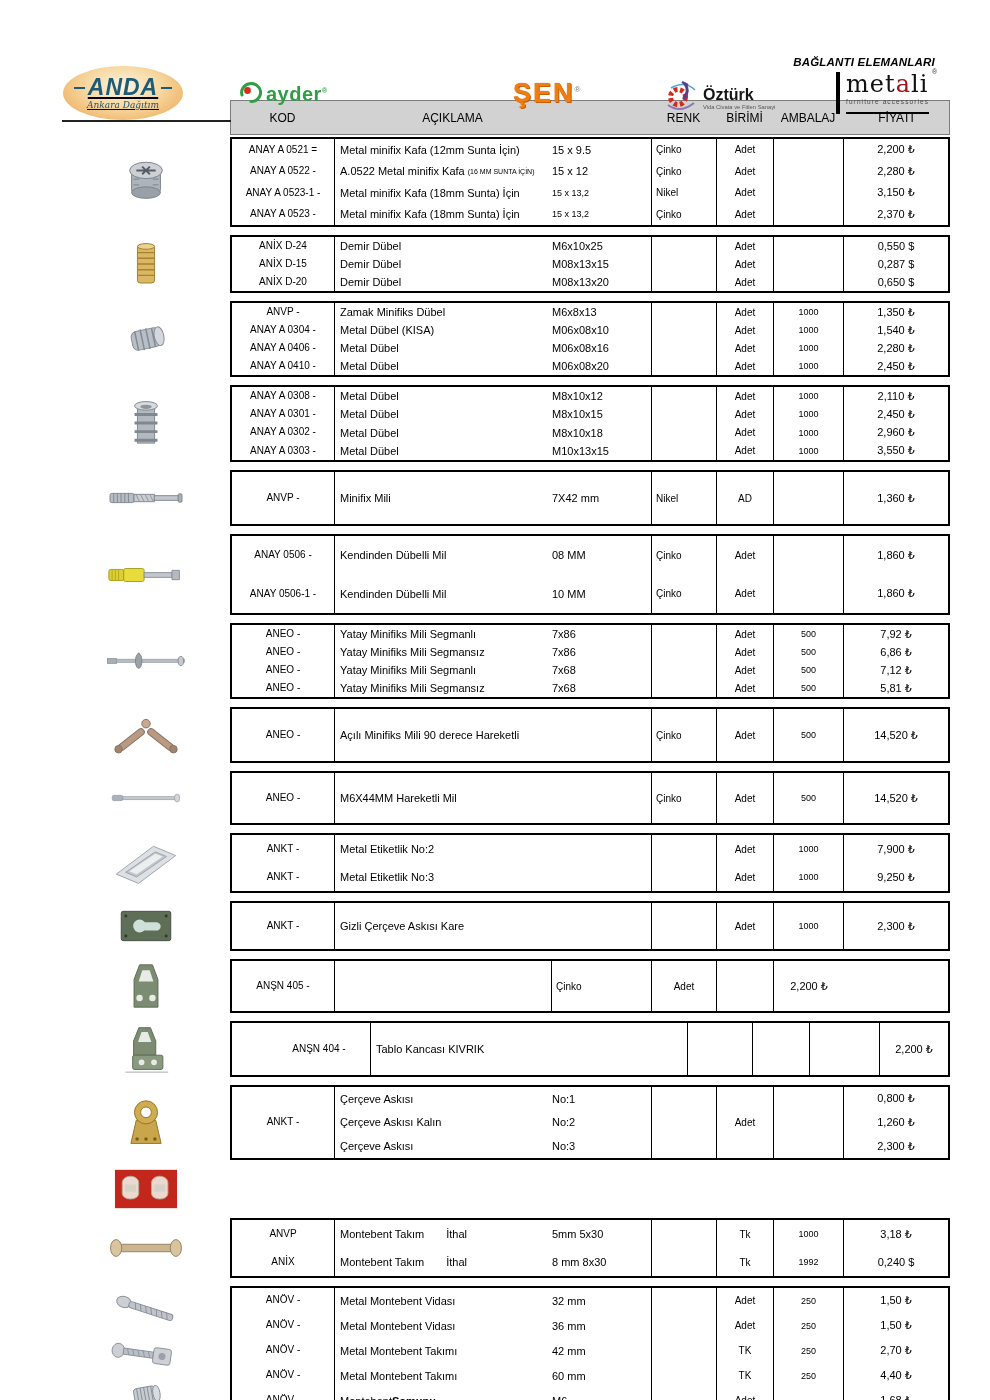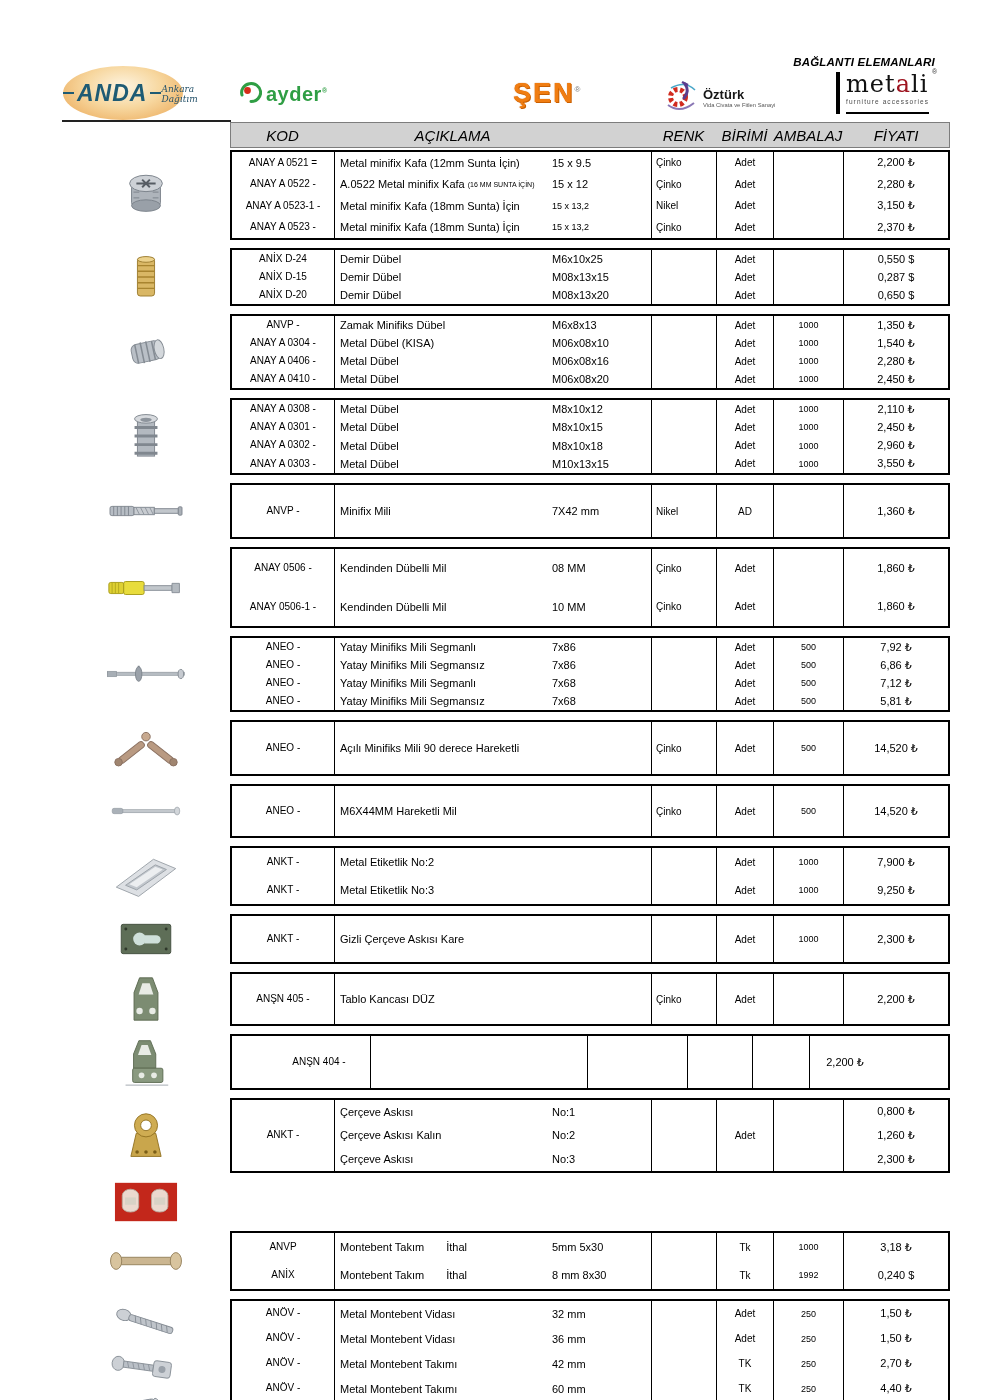--- a/index.html
+++ b/index.html
@@ -1,55 +1,55 @@
 <!DOCTYPE html>
 <html><head>
 <meta charset="utf-8">
 <style>
   * { box-sizing: border-box; margin: 0; padding: 0; }
   body { background:#888; font-family:"Liberation Sans","DejaVu Sans",sans-serif; }
   .page { position:relative; width:990px; height:1400px; background:#fff; margin:0 auto; overflow:hidden; color:#000; }
 
   
-  .header { position:relative; height:122px;padding-left:24px; }
+  .header { position:relative; height:100px;padding-left:24px; }
   .doc-title { position:absolute; top:56px; right:55px; font-size:11.5px; font-weight:bold; font-style:italic; letter-spacing:.2px; }
 
   .logo-anda { position:absolute; left:63px; top:66px; width:120px; height:54px; border-radius:50%;
     background:radial-gradient(ellipse at 50% 38%, #fdf4e1 0%, #f7d79f 45%, #eeb469 82%, #e9a95b 100%);
-    display:flex; align-items:center; justify-content:flex-start; }
+    display:flex; flex-direction:column; align-items:center; justify-content:center;text-decoration:underline; }
   .anda-text { font-style:italic; font-weight:bold; font-size:23px; line-height:1; color:#1e5b74; letter-spacing:1px; display:flex; align-items:center; gap:3px; }
   .anda-text::before, .anda-text::after { content:""; width:11px; height:2px; background:#1e5b74; }
   .anda-sub { font-family:"DejaVu Serif",serif; font-style:italic; font-size:9px; color:#26536b; margin-top:1px; }
 
   .logo-ayder { position:absolute; left:238px; top:80px; display:flex; align-items:center; gap:4px; }
   .ayder-text { font-size:20px; font-weight:600; color:#2f9e44; letter-spacing:.5px; }
   .ayder-text sup { font-size:7px; color:#2f9e44; }
 
   .logo-sen { position:absolute; left:513px; top:78px; }
   .sen-text { font-size:27px; font-weight:800; color:#f07d12; letter-spacing:2px;
     text-shadow:0 0 1px #c85f00, 1px 1px 0 #c85f00; }
   .sen-text sup { font-size:8px; color:#777; text-shadow:none; font-weight:400; }
 
   .logo-ozturk { position:absolute; left:663px; top:78px; display:flex; align-items:center; gap:4px; }
-  .ozturk-name { font-size:13px; font-weight:bold; color:#161616; line-height:1.1; }
+  .ozturk-name { font-size:16px; font-weight:bold; color:#161616; line-height:1.1; }
   .ozturk-sub { font-size:5.8px; color:#555; }
 
   .logo-metali { position:absolute; left:836px; top:72px; display:flex; gap:6px; }
   .metali-bar { width:4px; height:42px; background:#000; }
   .metali-body { position:relative; border-bottom:2px solid #000; padding-bottom:1px; }
   .metali-name { font-family:"DejaVu Serif",serif; font-size:24px; line-height:1; letter-spacing:1px; color:#111; }
   .metali-name .red { color:#9e1420; }
   .metali-reg { position:absolute; top:-4px; right:-8px; font-size:7px; color:#333; }
   .metali-sub { font-size:6.5px; letter-spacing:1.1px; color:#4a4a4a; margin-top:2px; }
 
   .top-rule { position:absolute; left:62px; top:120px; width:169px; height:2px; background:#222; }
 
   
-  .band { margin-left:230px; width:720px; height:26px; background:#d2d2d2; border:1px solid #7d7d7d;
-    display:grid; grid-template-columns:103px 317px 65px 57px 70px 1fr; align-items:center; font-size:15px;font-style:italic; }
+  .band { margin-left:230px; width:720px; height:35px; background:#d2d2d2; border:1px solid #7d7d7d;
+    display:grid; grid-template-columns:103px 317px 65px 57px 70px 1fr; align-items:center; font-size:12px; }
   .band-cell { text-align:center; white-space:nowrap; }
   .band-cell.c1 { padding-right:80px; }
 
   
   .sections { margin-top:2px; }
   .section { display:flex; margin-left:62px; margin-bottom:8px; }
   .img-cell { width:168px; display:flex; flex-direction:column; align-items:center; justify-content:center; gap:8px; }
   .prod-img svg { display:block; }
   .box { width:720px; border:2px solid #000; display:grid; grid-auto-rows:1fr; background:#fff; }
   .row { display:grid; grid-template-columns:103px 217px 100px 65px 57px 70px 1fr; align-items:stretch; }
@@ -657,23 +657,20 @@
               <circle cx="18" cy="42" r="3.5" fill="#e8ebe5"></circle>
               <circle cx="32" cy="42" r="3.5" fill="#e8ebe5"></circle>
             </svg>
           </div>
         </div>
         <div class="box" style="min-height: 50px;">
           <div class="row">
             <div class="cell c-code">
               <div>ANŞN 405 -</div>
             </div>
-            <div class="cell c-desc">
-              <span>Tablo Kancası DÜZ</span>
-            </div>
             <div class="cell c-size"></div>
             <div class="cell c-renk">Çinko</div>
             <div class="cell c-birim">Adet</div>
             <div class="cell c-amb"></div>
             <div class="cell c-fiyat">2,200 ₺</div>
           </div>
         </div>
       </div>
       <div class="section">
         <div class="img-cell">
@@ -685,20 +682,23 @@
               <circle cx="22" cy="45" r="3.2" fill="#e8ebe5"></circle>
               <circle cx="36" cy="45" r="3.2" fill="#e8ebe5"></circle>
               <path d="M4 56 h48" stroke="#9aa1a8"></path>
             </svg>
           </div>
         </div>
         <div class="box" style="min-height: 54px; padding-left: 36px;">
           <div class="row">
             <div class="cell c-code">
               <div>ANŞN 404 -</div>
+            </div>
+            <div class="cell c-desc">
+              <span>Tablo Kancası KIVRIK</span>
             </div>
             <div class="cell c-size"></div>
             <div class="cell c-renk"></div>
             <div class="cell c-birim"></div>
             <div class="cell c-amb"></div>
             <div class="cell c-fiyat">2,200 ₺</div>
           </div>
         </div>
       </div>
       <div class="section">

